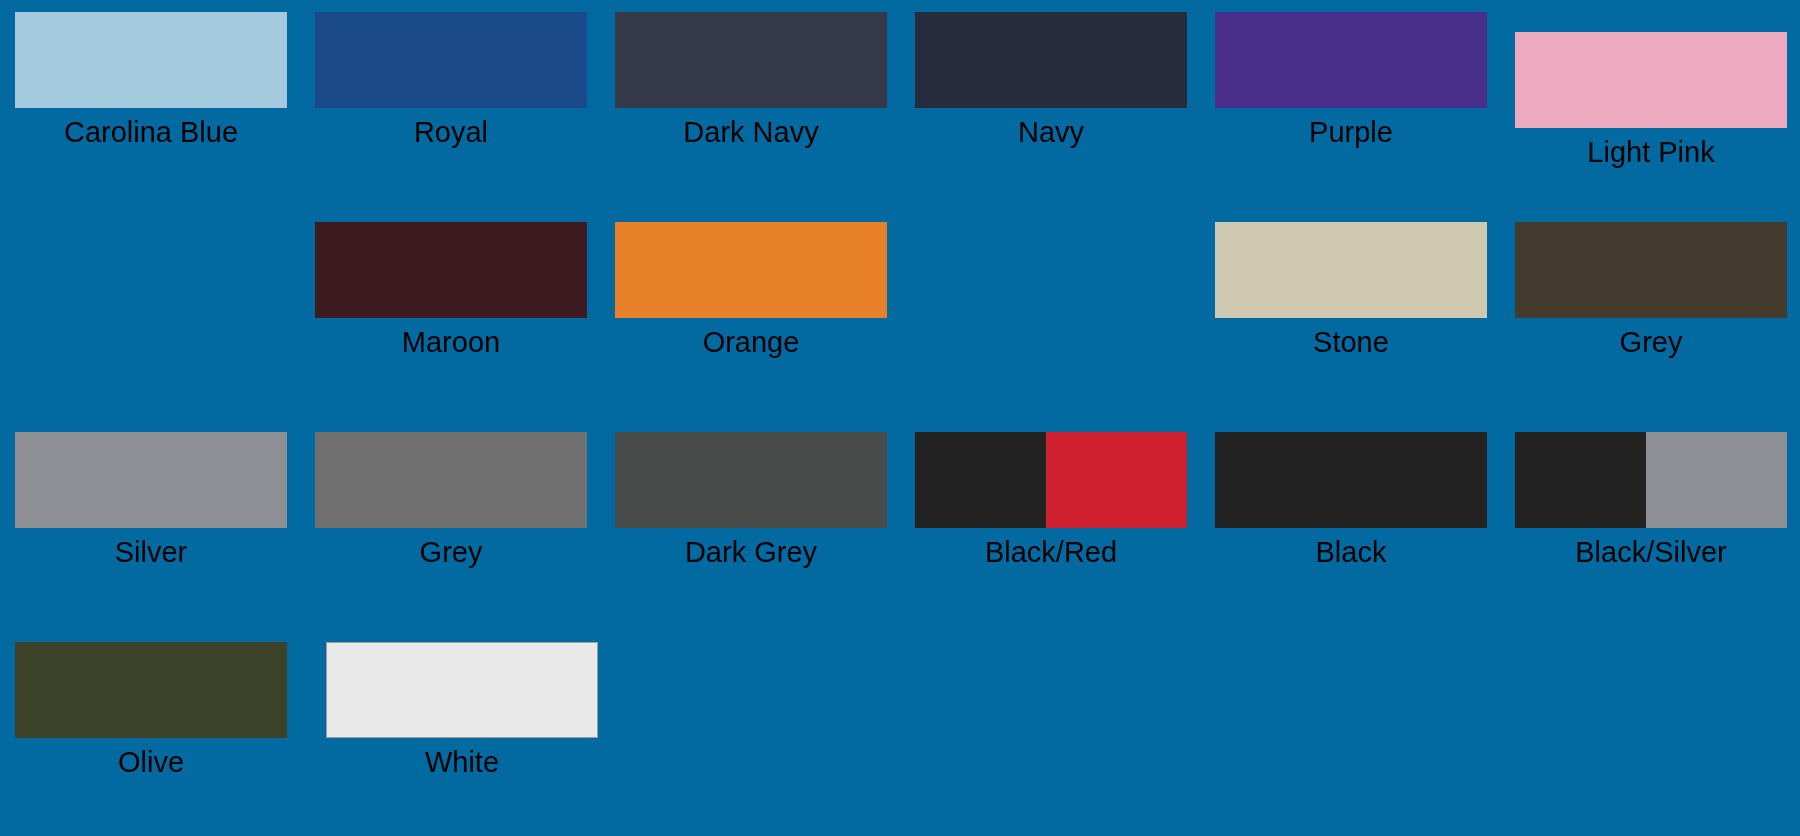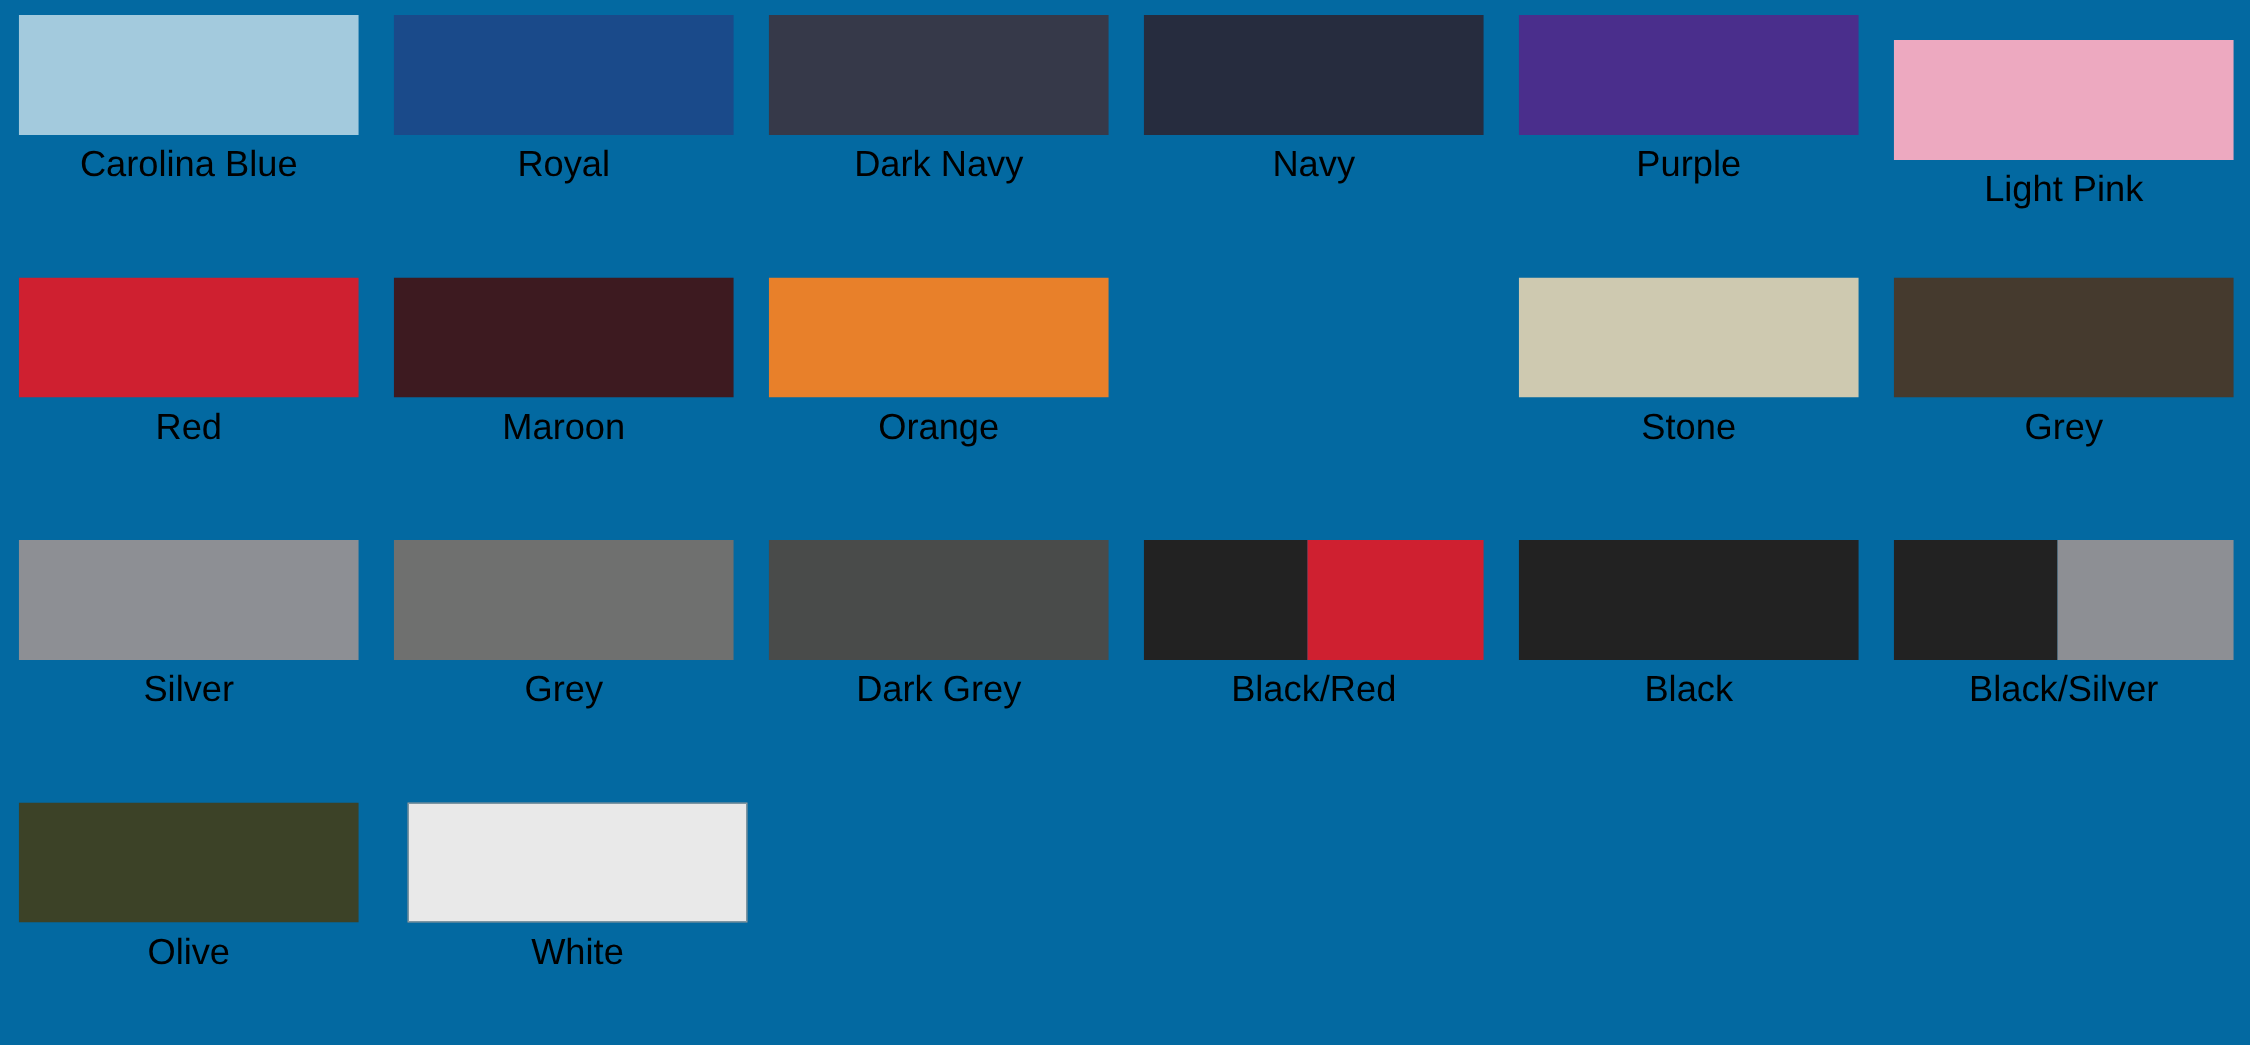--- a/index.html
+++ b/index.html
@@ -103,26 +103,20 @@
         <div class="chip-part full" style="background: rgb(74, 46, 140);"></div>
       </div>
       <div class="swatch-label">Purple</div>
     </div>
     <div class="swatch-cell" style="left: 1515px; top: 12px; margin-top: 20px;">
       <div class="swatch-chip">
         <div class="chip-part full" style="background: rgb(237, 169, 192);"></div>
       </div>
       <div class="swatch-label">Light Pink</div>
     </div>
-    <div class="swatch-cell" style="left: 15px; top: 222px;">
-      <div class="swatch-chip">
-        <div class="chip-part full" style="background: rgb(207, 32, 48);"></div>
-      </div>
-      <div class="swatch-label">Red</div>
-    </div>
     <div class="swatch-cell" style="left: 315px; top: 222px;">
       <div class="swatch-chip">
         <div class="chip-part full" style="background: rgb(61, 26, 32);"></div>
       </div>
       <div class="swatch-label">Maroon</div>
     </div>
     <div class="swatch-cell" style="left: 615px; top: 222px;">
       <div class="swatch-chip">
         <div class="chip-part full" style="background: rgb(232, 128, 42);"></div>
       </div>

